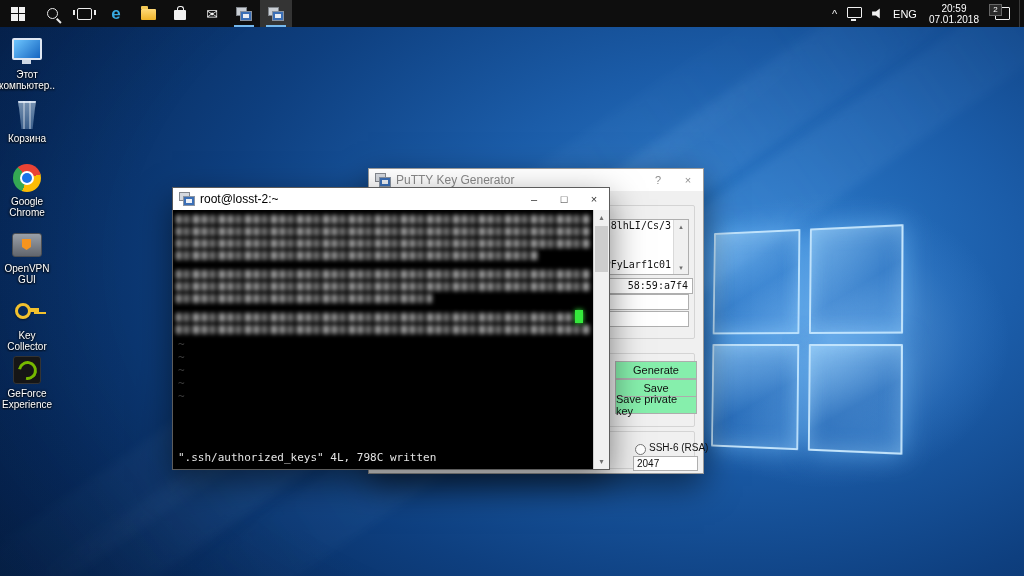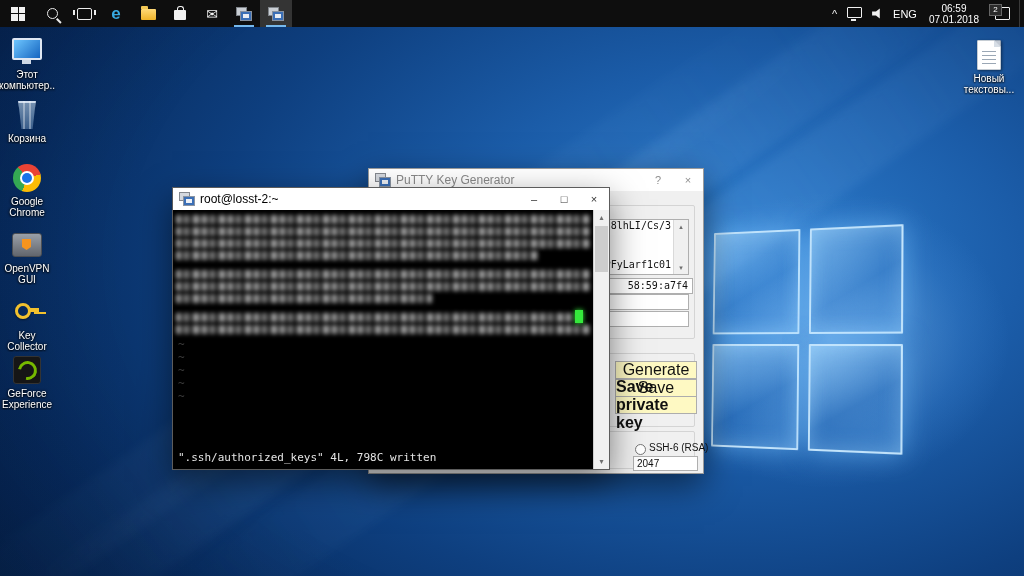--- a/index.html
+++ b/index.html
@@ -84,22 +84,22 @@
   .keybox{position:absolute;left:14px;top:28px;width:304px;height:54px;background:#fff;border:1px solid #afafaf;}
   .kline{height:13px;line-height:13px;text-align:right;padding-right:17px;overflow:hidden;
     font:10px "DejaVu Sans Mono",monospace;color:#111;}
   .kscroll{position:absolute;top:0;right:0;bottom:0;width:14px;background:#f0f0f0;border-left:1px solid #d9d9d9;}
   .kscroll span{position:absolute;left:0;width:14px;height:13px;display:flex;align-items:center;justify-content:center;
     font-size:7px;color:#6f6f6f;}
   .kscroll .up{top:0;} .kscroll .dn{bottom:0;}
   .fld{position:absolute;left:14px;width:304px;height:14px;background:#fff;border:1px solid #afafaf;
     font-size:10px;line-height:14px;color:#111;}
   .fld.right{text-align:right;padding-right:4px;font-family:"DejaVu Sans Mono",monospace;}
-  .pgbtn{position:absolute;left:246px;width:80px;height:16px;background:#fef9c3;border:1px solid #adadad;
-    font-size:16px;display:flex;align-items:center;justify-content:center;color:#111;}
+  .pgbtn{position:absolute;left:246px;width:80px;height:16px;background:#86efac;border:1px solid #adadad;
+    font-size:11px;display:flex;align-items:center;justify-content:center;color:#111;}
   .radio{position:absolute;left:266px;top:253px;width:9px;height:9px;border:1px solid #767676;border-radius:50%;background:#fff;}
   .radlbl{position:absolute;left:280px;top:251px;font-size:10px;color:#111;white-space:nowrap;}
   .bits{position:absolute;left:264px;top:265px;width:60px;height:13px;background:#fff;border:1px solid #afafaf;
     font-size:10px;line-height:13px;padding-left:3px;color:#111;}
 
   
   .terminal{left:172px;top:187px;width:436px;height:281px;z-index:30;border-color:#5c5c5c;background:#000;}
   .terminal .title{color:#000;}
   .term-body{position:absolute;top:22px;left:0;right:0;bottom:0;background:#000;overflow:hidden;}
   .redacted{position:absolute;left:3px;top:2px;right:18px;}
@@ -207,26 +207,20 @@
     <div class="lbl">Key Collector</div>
   </div>
   <div class="dicon" style="left:-2px;top:355px;">
     <div class="ic">
         <div class="ic-gf">
           <i></i>
         </div>
       </div>
     <div class="lbl">GeForce Experience</div>
   </div>
-  <div class="dicon" style="left:960px;top:40px;">
-    <div class="ic">
-        <div class="ic-doc"></div>
-      </div>
-    <div class="lbl">Новый текстовы...</div>
-  </div>
 
   <div class="window puttygen">
     <div class="titlebar">
       <div class="putty-mini"></div>
       <div class="title">PuTTY Key Generator</div>
       <div class="caps">
         <div class="cap">?</div>
         <div class="cap">×</div>
       </div>
     </div>
@@ -245,21 +239,21 @@
           <span class="dn">▾</span>
         </div>
       </div>
 
       <div class="fld right" style="top:87px;">58:59:a7f4</div>
       <div class="fld" style="top:103px;"></div>
       <div class="fld" style="top:120px;"></div>
 
       <div class="pgbtn" style="top:170px;">Generate</div>
       <div class="pgbtn" style="top:188px;">Save</div>
-      <div class="pgbtn" style="top:205px;font-weight:bold;">Save private key</div>
+      <div class="pgbtn" style="top:205px;">Save private key</div>
 
       <div class="radio"></div>
       <div class="radlbl">SSH-6 (RSA)</div>
       <div class="bits">2047</div>
     </div>
   </div>
 
   <div class="window terminal">
     <div class="titlebar">
       <div class="putty-mini"></div>
@@ -339,21 +333,21 @@
         <span class="chev">^</span>
       </div>
       <div class="tray-item">
         <div class="net"></div>
       </div>
       <div class="tray-item">
         <div class="spk"></div>
       </div>
       <div class="tray-item">ENG</div>
       <div class="clock">
-        <div>06:59</div>
+        <div>20:59</div>
         <div>07.01.2018</div>
       </div>
       <div class="notif">
         <div class="nbox"></div>
         <div class="badge">2</div>
       </div>
       <div class="show-desktop"></div>
     </div>
   </div>
 

